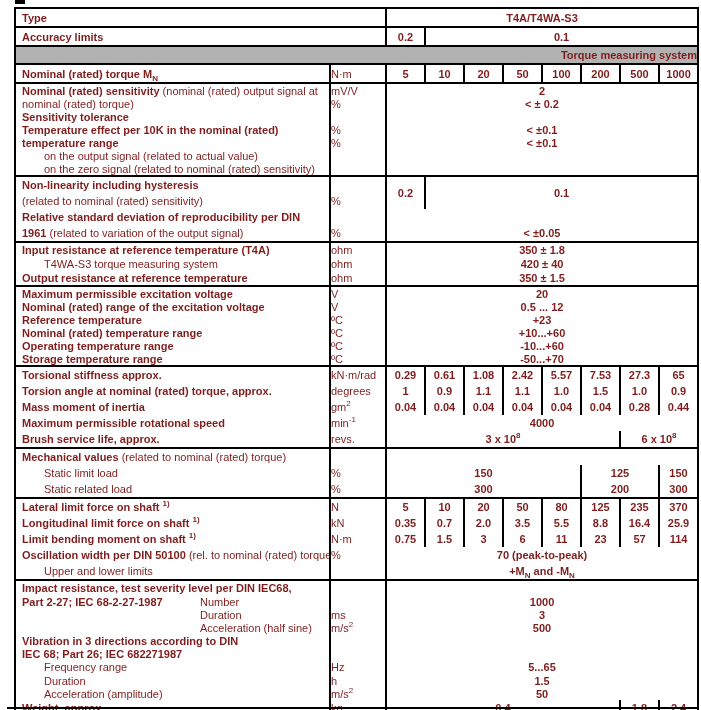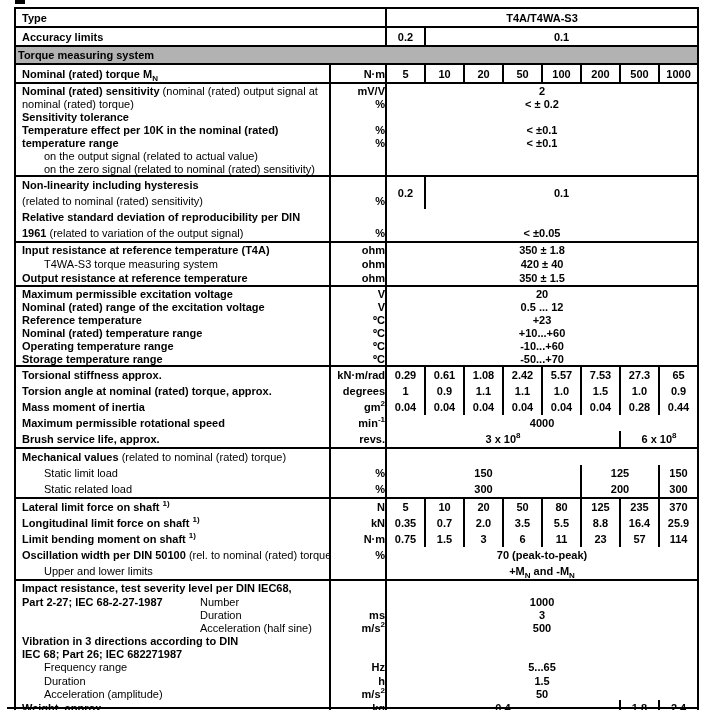--- a/index.html
+++ b/index.html
@@ -2,21 +2,21 @@
 <html style="--sec-bg: #b2b2b2; --border: #000000;"><head>
 <meta charset="utf-8">
 <style>
   html,body{margin:0;padding:0;background:#ffffff;}
   .page{
     position:relative;
     width:701px;height:710px;
     background:#ffffff;
     overflow:hidden;
     font-family:"Liberation Sans", sans-serif;
-    color:#000000;
+    color:#7f1d1d;
   }
   .frag-top{position:absolute;left:15px;top:0;width:10px;height:4px;background:#000;}
   .frag-bottom{position:absolute;left:7px;top:707px;width:691px;height:2px;background:#000;}
   table.spec{
     position:absolute;left:14px;top:7px;
     border-collapse:collapse;
     table-layout:fixed;
     width:683px;
     border:2px solid var(--border,#000);
   }
@@ -32,24 +32,24 @@
   td:first-child{border-left:none;}
   tr.gs > td{border-top:2px solid var(--border,#000);}
   
   tr.h13 > td{height:13px;margin-top:20px;}
   tr.h14 > td{height:14px;}
   tr.h15 > td{height:15px;}
   tr.h16 > td{height:16px;}
   tr.h17 > td{height:17px;}
   
   td.c-param, td.c-paramwide{text-align:left;padding-left:6px;}
-  td.c-unit{text-align:right;font-weight:bold;}
+  td.c-unit{text-align:left;font-weight:normal;}
   td.c-value{text-align:center;font-weight:bold;}
   td.c-section{
-    text-align:left;padding-left:2px;
+    text-align:right;padding-left:2px;
     background:var(--sec-bg,#b2b2b2);
   }
   td.ind1{padding-left:28px;}
   .tabL{display:inline-block;width:178px;}
   b{font-weight:bold;}
   sup,sub{font-size:8px;line-height:0;}
 </style>
 </head>
 <body>
 

